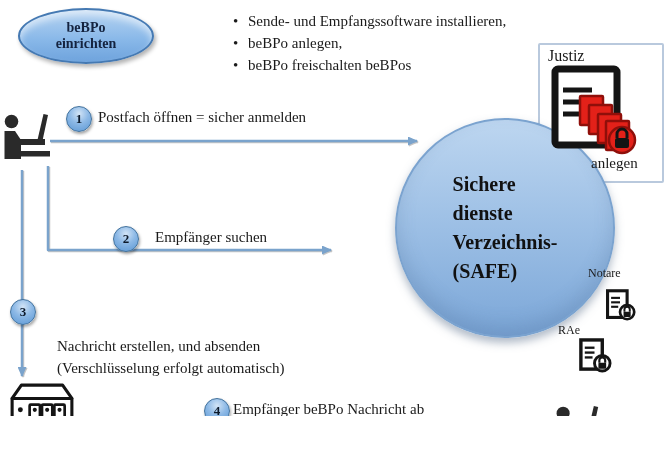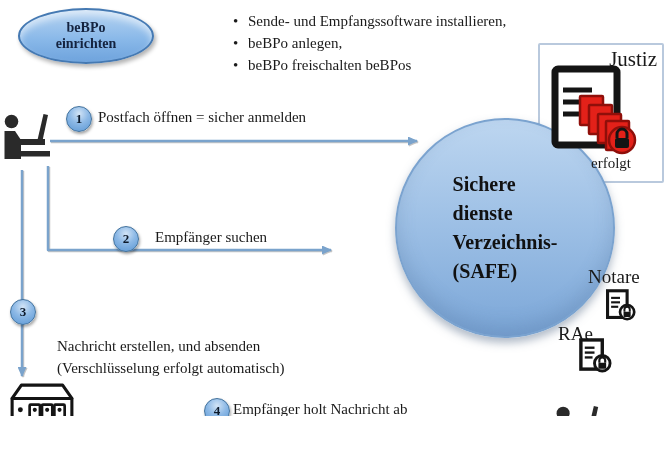--- a/index.html
+++ b/index.html
@@ -28,36 +28,36 @@
     position:absolute;left:395px;top:118px;width:216px;height:216px;border-radius:50%;
     background:linear-gradient(180deg,#bdd6f0 0%,#9fc1e6 45%,#7ca7d8 100%);
     border:2px solid #7ba3cf;z-index:2;
     box-shadow:0 5px 9px rgba(100,120,145,.5), inset 0 -10px 18px rgba(70,100,140,.22);
     display:flex;align-items:center;justify-content:center;
     font-weight:bold;font-size:20px;line-height:29px;color:#111;
   }
   
   .justiz-box{position:absolute;left:538px;top:43px;width:122px;height:136px;
     background:#fff;border:2px solid #b9c9dd;border-radius:2px;z-index:1;}
-  .justiz-title{position:absolute;left:567px;top:47px;width:90px;text-align:right;
-    font-size:21px;z-index:4;}
+  .justiz-title{position:absolute;left:548px;top:47px;width:90px;text-align:left;
+    font-size:16px;z-index:4;}
   .justiz-icon{position:absolute;left:550px;top:64px;z-index:3;}
   .bebpos-label{position:absolute;left:591px;top:155px;font-size:15px;z-index:4;}
   
   .badge{
     position:absolute;width:24px;height:24px;border-radius:50%;z-index:5;
     background:radial-gradient(circle at 50% 28%,#d2e4f6 0%,#8db9e6 45%,#5b97d4 100%);
     border:1px solid #41719c;box-shadow:1px 2px 3px rgba(0,0,0,.35);
     display:flex;align-items:center;justify-content:center;
     font-weight:bold;font-size:13px;color:#0d1a2b;
   }
   .step-label{position:absolute;font-size:15px;z-index:4;white-space:nowrap;}
   .step3-label{line-height:22px;white-space:nowrap;margin-top:40px;}
   
-  .entity-label{position:absolute;font-size:19px;z-index:4;}
+  .entity-label{position:absolute;font-size:12px;z-index:4;}
   .icon-abs{position:absolute;z-index:3;}
   
   #badge1{left:66px;top:106px;} #badge2{left:113px;top:226px;}
   #badge3{left:10px;top:299px;} #badge4{left:204px;top:398px;}
 </style>
 </head>
 <body>
 
 <div id="canvas">
 
@@ -105,21 +105,21 @@
     <g>
       <rect x="30" y="32" width="23" height="29" fill="#e32119" stroke="#8f0f0a" stroke-width="2.5" rx="1"></rect>
       <rect x="39" y="41" width="23" height="29" fill="#e32119" stroke="#8f0f0a" stroke-width="2.5" rx="1"></rect>
       <rect x="48" y="50" width="23" height="29" fill="#e32119" stroke="#8f0f0a" stroke-width="2.5" rx="1"></rect>
       <rect x="56" y="57" width="23" height="29" fill="#e32119" stroke="#8f0f0a" stroke-width="2.5" rx="1"></rect>
       <circle cx="72" cy="76" r="13" fill="#e32119" stroke="#8f0f0a" stroke-width="2.5"></circle>
       <path d="M67,74 v-4 a5,5 0 0 1 10,0 v4" fill="none" stroke="#141414" stroke-width="3"></path>
       <rect x="65" y="74" width="14" height="10" fill="#141414" rx="2"></rect>
     </g>
   </svg>
-  <div class="bebpos-label">erfolgt</div>
+  <div class="bebpos-label">anlegen</div>
 
   <div class="safe-circle">
     <div>
       <div>Sichere</div>
       <div>dienste</div>
       <div>Verzeichnis-</div>
       <div>(SAFE)</div>
     </div>
   </div>
 
@@ -195,15 +195,15 @@
   <div class="badge" id="badge4">
     <span>4</span>
   </div>
 
   <div class="step-label" style="left:155px;top:229px;">Empfänger suchen</div>
   <div class="step-label" style="left:98px;top:109px;">Postfach öffnen = sicher anmelden</div>
   <div class="step-label step3-label" style="left:57px;top:295px;">
     <div>Nachricht erstellen, und absenden</div>
     <div>(Verschlüsselung erfolgt automatisch)</div>
   </div>
-  <div class="step-label" style="left:233px;top:401px;">Empfänger holt Nachricht ab</div>
+  <div class="step-label" style="left:233px;top:401px;">Empfänger beBPo Nachricht ab</div>
 
 </div>
 
 </body></html>

